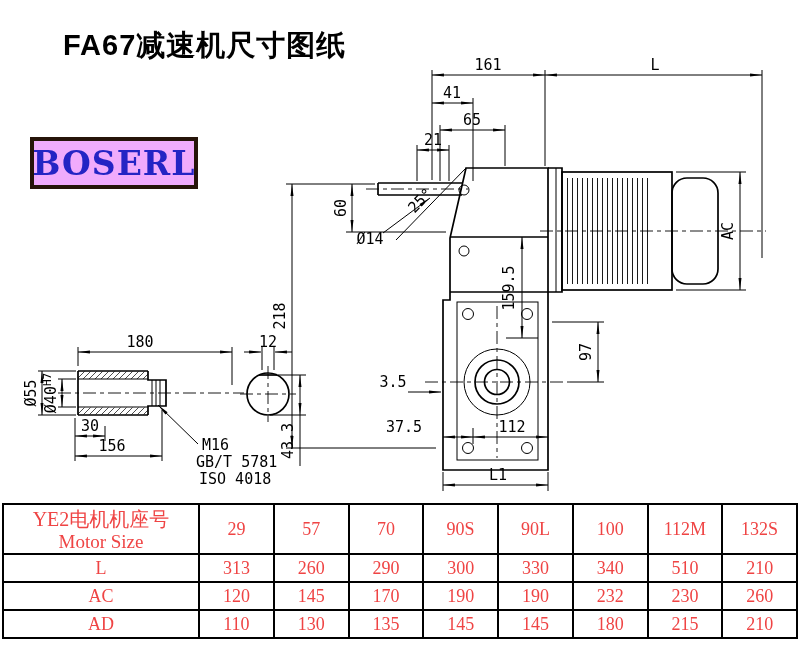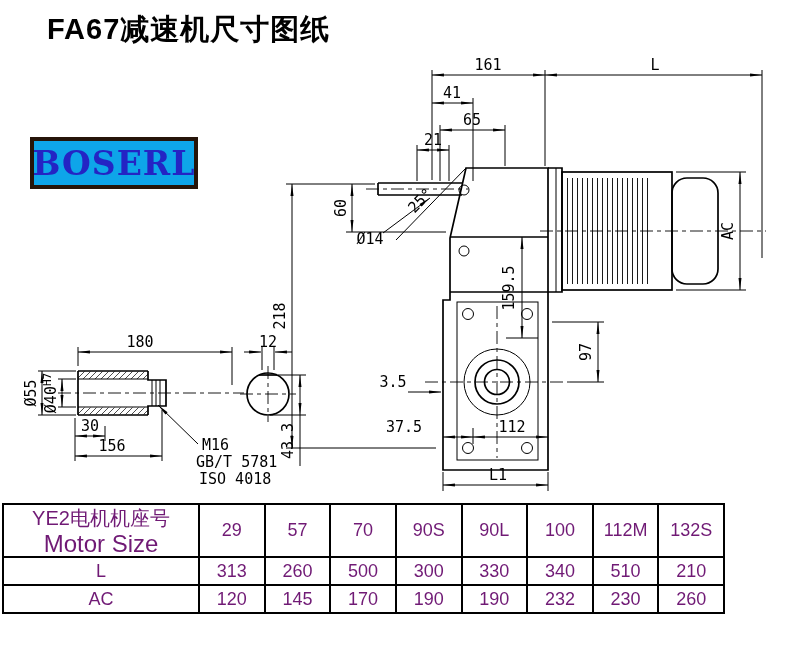--- a/index.html
+++ b/index.html
@@ -1,36 +1,36 @@
 <!DOCTYPE html>
 <html><head>
 <meta charset="utf-8">
 <style>
   html,body{margin:0;padding:0}
   body{width:800px;height:646px;background:#fff;position:relative;overflow:hidden;
        font-family:"Liberation Sans",sans-serif;color:#000}
   .title{position:absolute;left:47px;top:10px;font-size:29px;font-weight:bold;
-         letter-spacing:1px;margin:0;font-family:"Liberation Sans",sans-serif}
+         letter-spacing:1px;margin:16px;font-family:"Liberation Sans",sans-serif}
   .logo{position:absolute;left:30px;top:137px;width:168px;height:52px;border:4px solid #261409;
-        background:#0ea5e9;display:flex;align-items:center;justify-content:center;box-sizing:border-box}
+        background:#f0abfc;display:flex;align-items:center;justify-content:center;box-sizing:border-box}
   .logo span{font-family:"DejaVu Serif",serif;font-weight:bold;font-size:33px;color:#2424c4;
              letter-spacing:1px;line-height:1}
   svg.draw{position:absolute;left:0;top:0}
   .o{stroke:#000;stroke-width:1.7;fill:none}
   .t{stroke:#000;stroke-width:1;fill:none}
   .c{stroke:#000;stroke-width:0.9;fill:none;stroke-dasharray:13 4 4 4}
   text.d{font-family:"DejaVu Sans Mono",monospace;font-size:15px;fill:#000;stroke:none}
-  table.dims{position:absolute;left:2px;top:503px;width:723px;border-collapse:collapse;
-             table-layout:fixed;font-family:Liberation Sans, sans-serif;font-size:18px;color:#701a75}
+  table.dims{position:absolute;left:2px;top:503px;width:796px;border-collapse:collapse;
+             table-layout:fixed;font-family:Liberation Serif, serif;font-size:18px;color:#ef4444}
   table.dims td,table.dims th{border:2px solid #000;text-align:center;vertical-align:middle;
              font-weight:normal;padding:0;overflow:hidden}
   tr.hdr{height:50px}
   tr.num{height:28px}
   .hcn{font-size:20px;line-height:1.3}
-  .hen{font-size:24px;line-height:1.05}
+  .hen{font-size:19px;line-height:1.05}
 </style>
 </head>
 <body>
 
 <h1 class="title">FA67减速机尺寸图纸</h1>
 
 <div class="logo">
   <span>BOSERL</span>
 </div>
 
@@ -221,32 +221,43 @@
       <th>90S</th>
       <th>90L</th>
       <th>100</th>
       <th>112M</th>
       <th>132S</th>
     </tr>
     <tr class="num">
       <td>L</td>
       <td>313</td>
       <td>260</td>
-      <td>500</td>
+      <td>290</td>
       <td>300</td>
       <td>330</td>
       <td>340</td>
       <td>510</td>
       <td>210</td>
     </tr>
     <tr class="num">
       <td>AC</td>
       <td>120</td>
       <td>145</td>
       <td>170</td>
       <td>190</td>
       <td>190</td>
       <td>232</td>
       <td>230</td>
       <td>260</td>
     </tr>
+    <tr class="num">
+      <td>AD</td>
+      <td>110</td>
+      <td>130</td>
+      <td>135</td>
+      <td>145</td>
+      <td>145</td>
+      <td>180</td>
+      <td>215</td>
+      <td>210</td>
+    </tr>
   </tbody>
 </table>
 
 </body></html>

